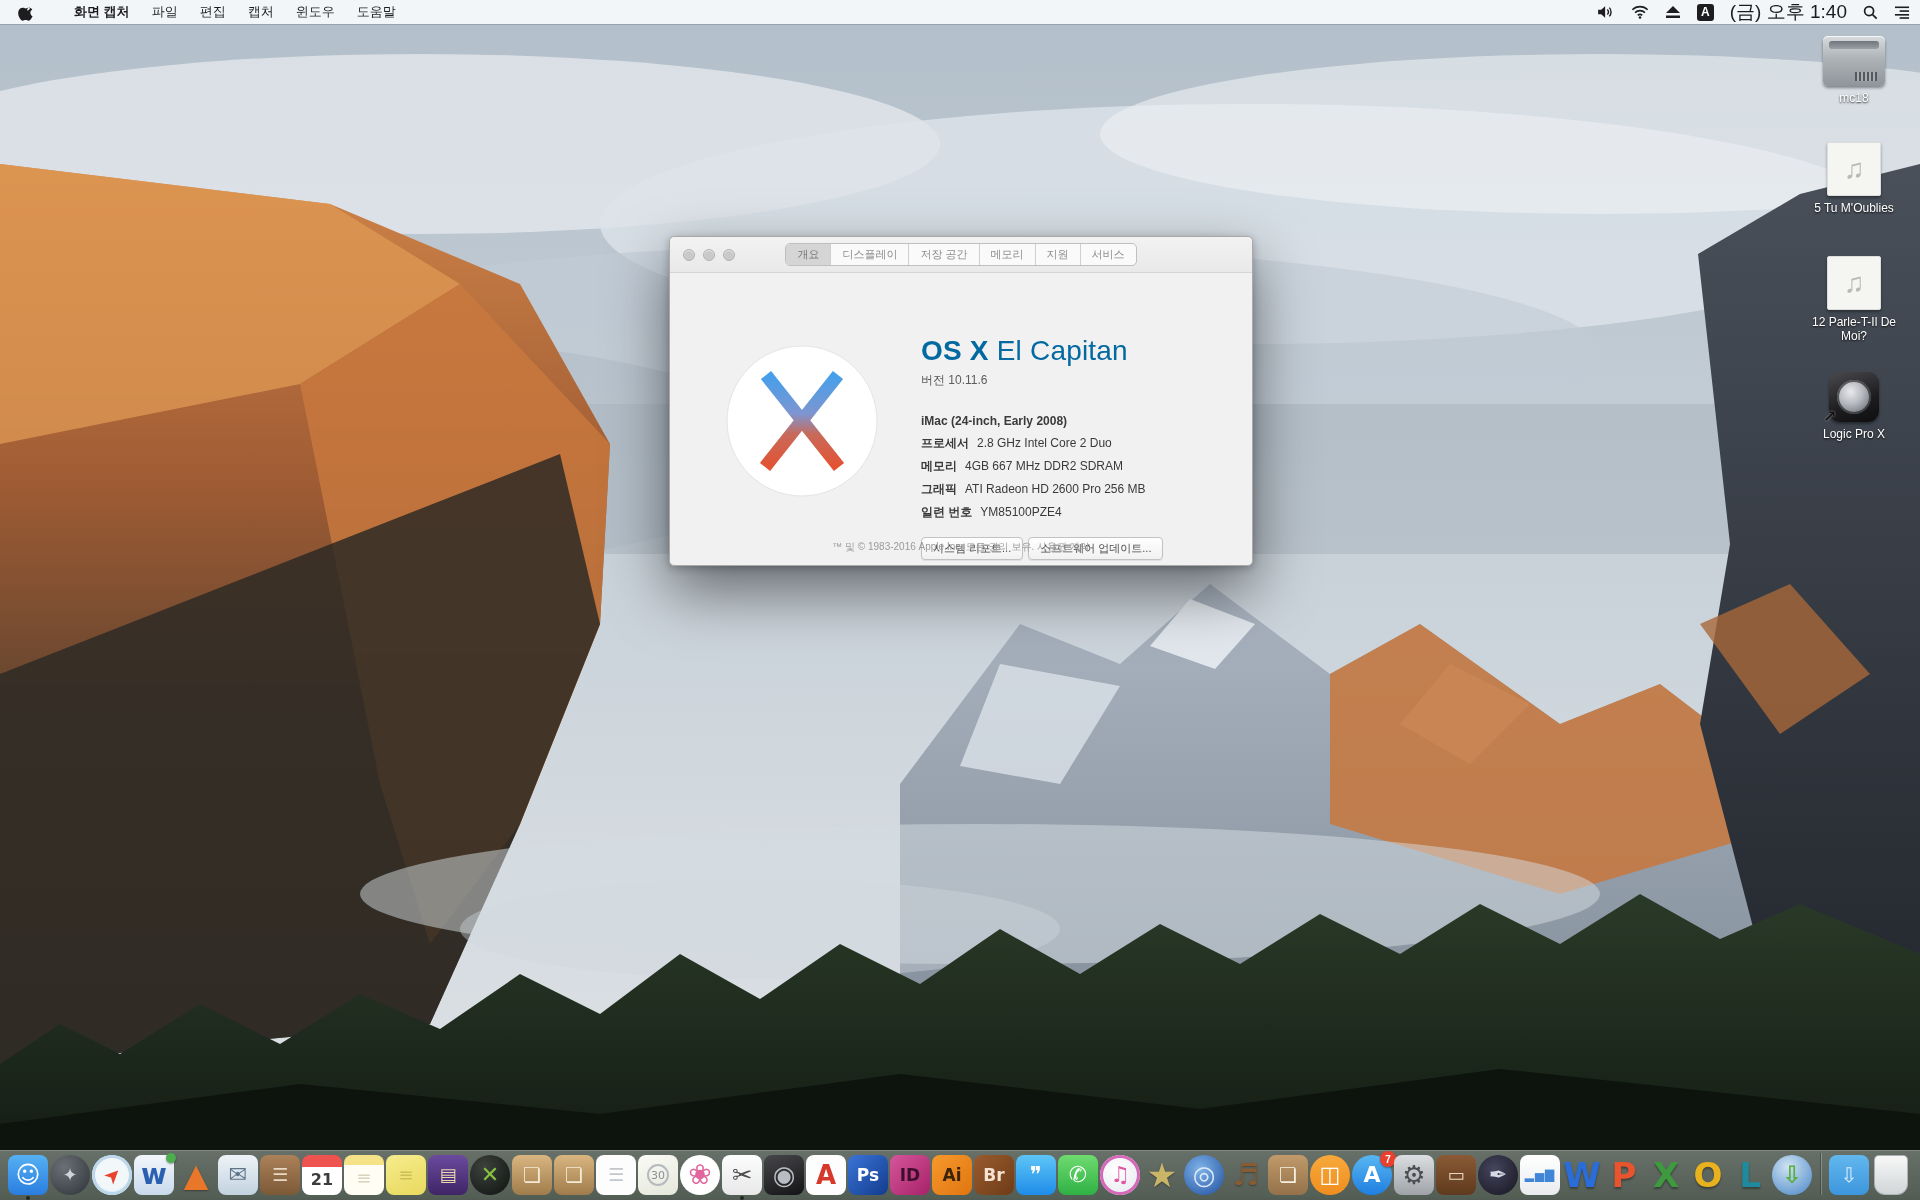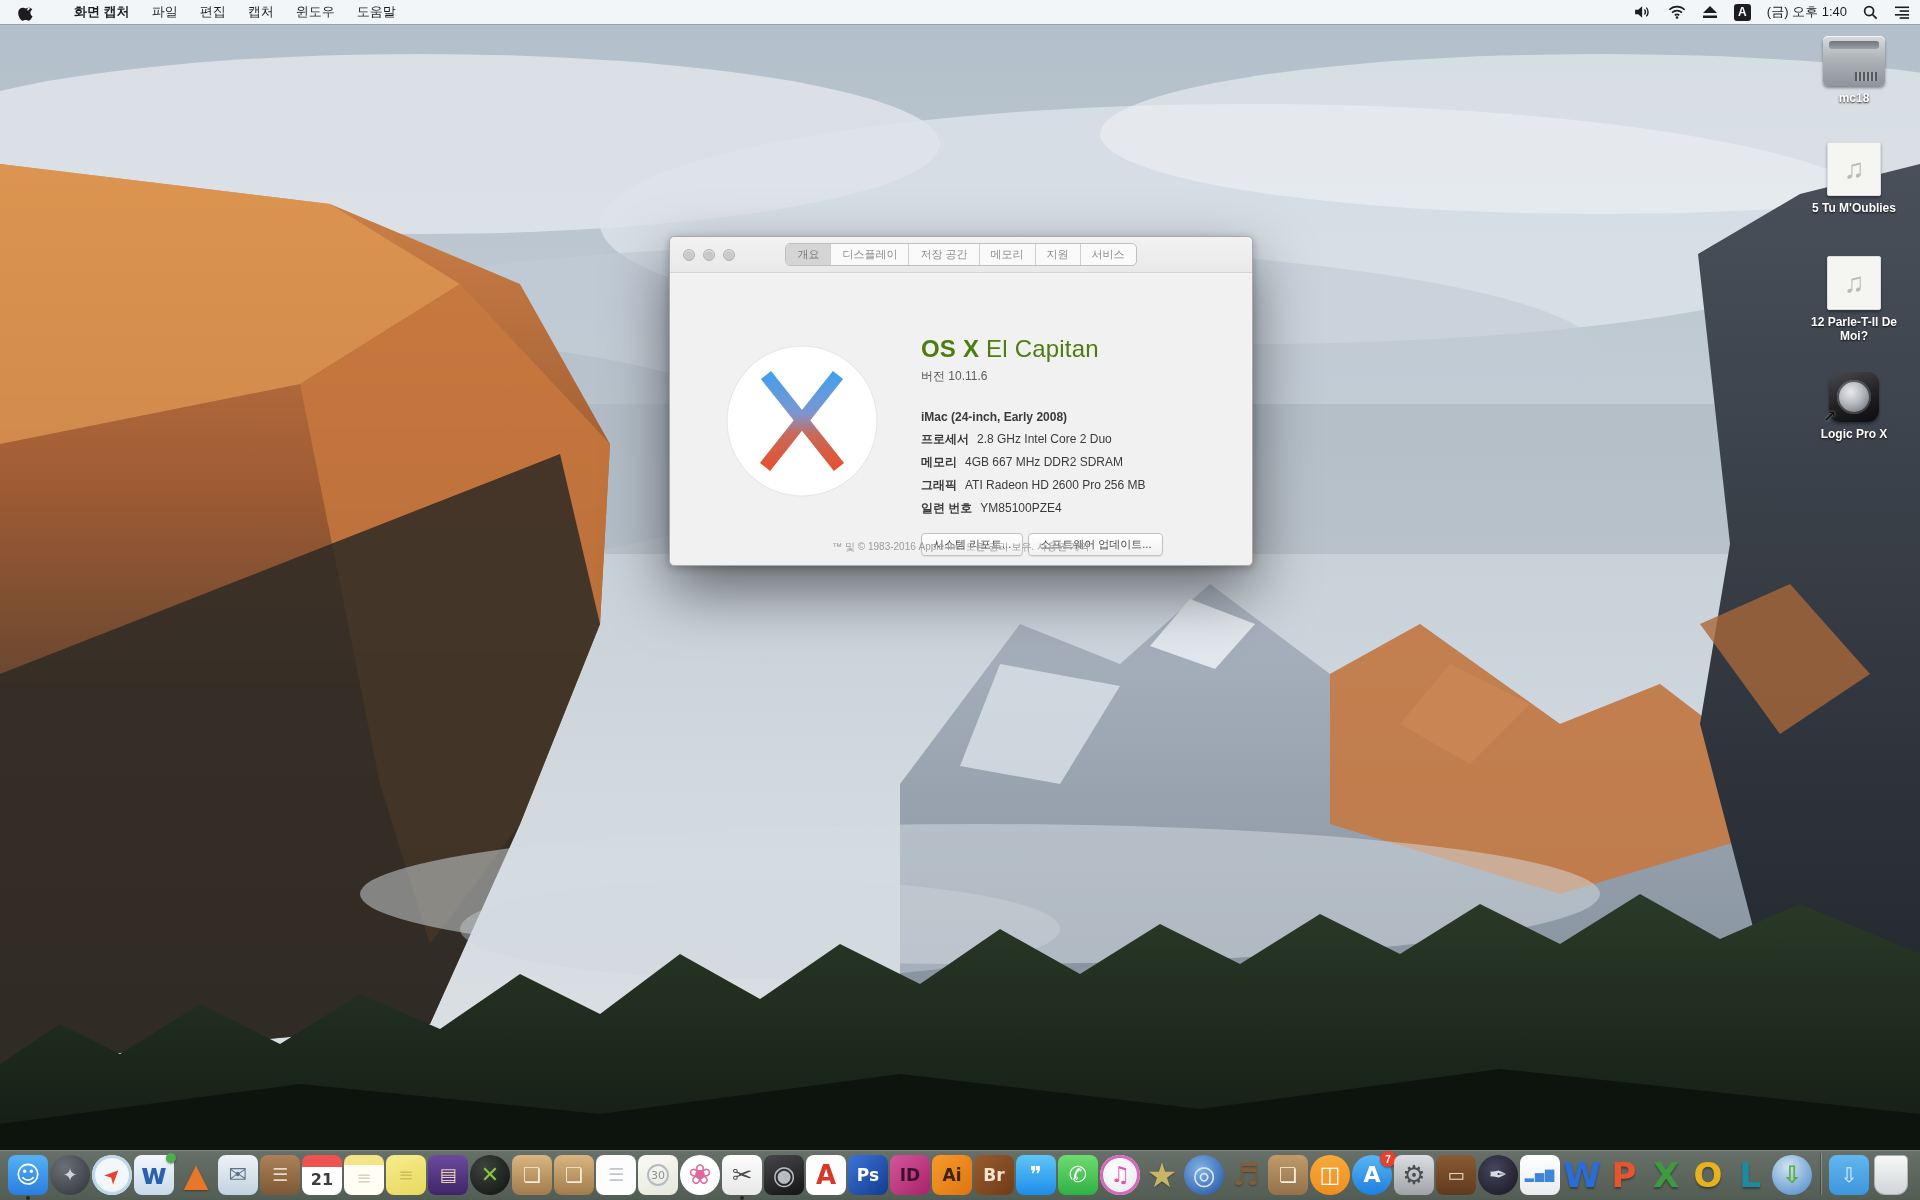--- a/index.html
+++ b/index.html
@@ -18,31 +18,31 @@
     box-shadow:0 1px 0 rgba(0,0,0,.15); }
   .menubar-left { display:flex; align-items:center; gap:18px; }
   .apple-wrap { padding:0 12px 0 8px; display:flex; align-items:center; }
   .menu-item { padding:0 11px; line-height:24px; cursor:default; }
   .menu-item.app-name { font-weight:700; }
   .menubar-right { margin-left:auto; display:flex; align-items:center; gap:16px; }
   .status-icon { display:flex; align-items:center; }
   .input-badge { width:17px; height:17px; background:#1d1d1f; color:#fff;
     border-radius:3px; font-size:12px; font-weight:700; display:flex;
     align-items:center; justify-content:center; }
-  .clock { font-size:13px; }
+  .clock { font-size:19px; }
 
   
   .desktop-icons { position:absolute; right:14px; top:24px; width:104px; height:460px; z-index:5; }
   .dicon { position:absolute; left:0; width:104px; display:flex; flex-direction:column;
     align-items:center; cursor:default; }
   .dicon:nth-child(1){ top:12px; }
   .dicon:nth-child(2){ top:118px; }
   .dicon:nth-child(3){ top:232px; }
   .dicon:nth-child(4){ top:348px; }
-  .dicon-label { margin-top:5px; font-size:12px; font-weight:700; color:#fff;
+  .dicon-label { margin-top:5px; font-size:12px; font-weight:400; color:#fff;
     text-align:center; line-height:1.2; text-shadow:0 1px 2px rgba(0,0,0,.85); }
   .dicon-visual { position:relative; display:flex; align-items:center; justify-content:center; }
   .kind-drive { width:62px; height:50px; border-radius:5px;
     background:linear-gradient(180deg,#d9dcde 0%,#aeb3b7 45%,#8f959a 100%);
     box-shadow:inset 0 1px 0 rgba(255,255,255,.8), 0 2px 3px rgba(0,0,0,.4); }
   .drive-top { position:absolute; top:5px; left:6px; right:6px; height:8px;
     border-radius:3px; background:linear-gradient(180deg,#6f757a,#9aa0a5); }
   .drive-vents { position:absolute; bottom:5px; right:8px; width:22px; height:9px;
     background:repeating-linear-gradient(90deg,#55595d 0 2px,#a9aeb2 2px 4px); }
   .kind-audio { width:54px; height:54px; background:#f5f5f2; border:1px solid #dddddd;
@@ -68,21 +68,21 @@
   .tl { width:12px; height:12px; border-radius:50%; background:#c9c9c9;
     border:1px solid #b4b4b4; box-shadow:inset 0 1px 1px rgba(255,255,255,.6); }
   .segctrl { display:inline-flex; border:1px solid #bfbfbf; border-radius:5px;
     overflow:hidden; background:#fafafa; }
   .seg { padding:3px 11px; font-size:11px; color:#8d8d8d; border-left:1px solid #cfcfcf; cursor:default; }
   .seg:first-child { border-left:none; }
   .seg.selected { background:#d5d5d5; color:#767676; }
   .about-content { position:relative; height:293px; }
   .oslogo { position:absolute; left:56px; top:72px; width:152px; height:152px; }
   .about-text { position:absolute; left:251px; top:0; width:320px; }
-  .os-title { margin-top:62px; font-size:24px; color:#4d7c0f; letter-spacing:.2px; }
+  .os-title { margin-top:62px; font-size:28px; color:#0369a1; letter-spacing:.2px; }
   .os-title .strong { font-weight:700; }
   .os-title .light { font-weight:400; }
   .os-version { margin-top:5px; font-size:12px; color:#5c5c5c; }
   .model-line { margin-top:25px; font-size:12px; font-weight:700; color:#3a3a3a; }
   .specs { margin-top:7px; }
   .spec-row { font-size:12px; color:#3a3a3a; margin-bottom:6px; }
   .spec-label { font-weight:700; margin-right:8px; }
   .about-buttons { margin-top:16px; display:flex; gap:5px; }
   .mac-btn { font-size:11px; color:#4a4a4a; padding:3px 11px; border-radius:4px;
     background:linear-gradient(180deg,#ffffff,#f1f1f1); border:1px solid #c2c2c2;

